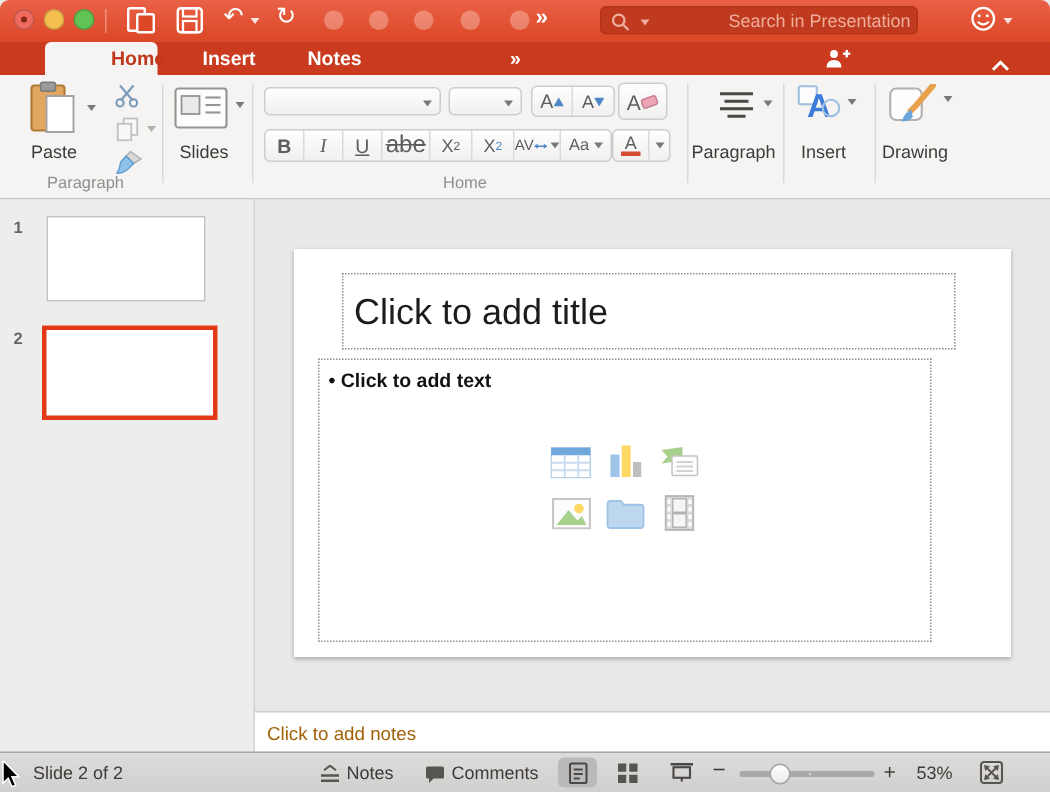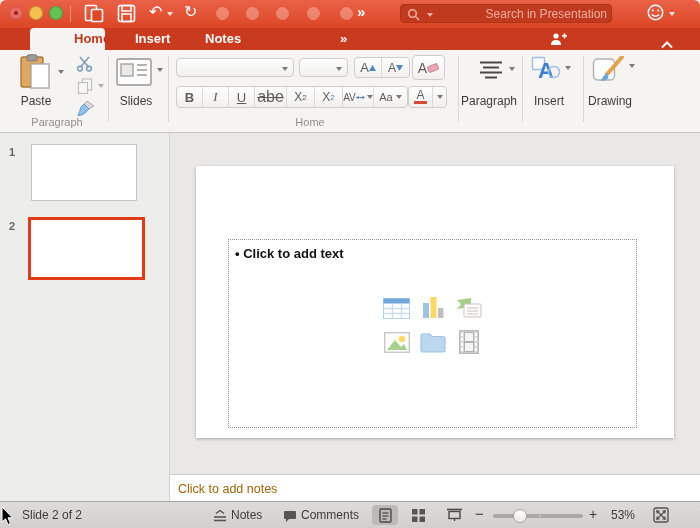--- a/index.html
+++ b/index.html
@@ -52,21 +52,21 @@
   .thumbpanel { position:absolute; left:0; top:133px; width:170px; height:368px; background:#ededec; border-right:1px solid #d4d2d0; }
   .slidenum { position:absolute; font-size:11px; font-weight:bold; color:#696765; }
   .thumb1 { position:absolute; left:31px; top:11px; width:106px; height:57px; background:#fff; border:1px solid #c6c4c2; }
   .thumb2 { position:absolute; left:28px; top:84px; width:117px; height:63px; background:#fff; border:3px solid #e23a17; }
 
   .mainarea { position:absolute; left:170px; top:133px; width:530px; height:341px; background:#e9e8e7; }
   .canvas { position:absolute; left:26px; top:33px; width:478px; height:272px; background:#fff; box-shadow:0 1px 3px rgba(0,0,0,.28); }
   .ph { position:absolute; border:1px dotted #8f8f8f; }
   .ph-title { left:32px; top:16px; width:409px; height:51px; }
   .ph-title span { position:absolute; left:7px; top:12px; font-size:24px; color:#1c1c1c; }
-  .ph-body { left:32px; top:73px; width:409px; height:189px;text-align:center; }
+  .ph-body { left:16px; top:73px; width:409px; height:189px;text-align:center; }
   .ph-body > span { position:absolute; left:6px; top:6px; font-size:13px; font-weight:600; color:#111; }
   .icongrid { position:absolute; left:50%; top:54px; transform:translateX(-50%); display:grid;
     grid-template-columns:repeat(3,28px); grid-auto-rows:28px; gap:6px 8px; }
   .icongrid > div { display:flex; align-items:center; justify-content:center; }
 
   .notespane { position:absolute; left:170px; top:474px; width:530px; height:27px; background:#fff; border-top:1px solid #cfcdcb; }
   .notespane span { position:absolute; left:8px; top:7px; font-size:12.5px; color:#a16207; }
 
   
   .statusbar { position:absolute; left:0; top:501px; width:700px; height:27px;
@@ -314,20 +314,23 @@
 
   <div class="thumbpanel">
     <span class="slidenum" style="left:9px; top:13px;">1</span>
     <div class="thumb1"></div>
     <span class="slidenum" style="left:9px; top:87px;">2</span>
     <div class="thumb2"></div>
   </div>
 
   <div class="mainarea">
     <div class="canvas">
+      <div class="ph ph-title">
+        <span>Click to add title</span>
+      </div>
       <div class="ph ph-body">
         <span>• Click to add text</span>
         <div class="icongrid">
           <div>
             <svg width="27" height="21" viewBox="0 0 27 21">
                 <rect x="0.5" y="0.5" width="26" height="20" fill="#fff" stroke="#b5cfe8"></rect>
                 <rect x="0.5" y="0.5" width="26" height="5" fill="#6fa8dc"></rect>
                 <line x1="9.5" y1="5" x2="9.5" y2="20.5" stroke="#c9dcf0" stroke-width="1.4"></line>
                 <line x1="18.5" y1="5" x2="18.5" y2="20.5" stroke="#c9dcf0" stroke-width="1.4"></line>
                 <line x1="0.5" y1="10.5" x2="26.5" y2="10.5" stroke="#c9dcf0" stroke-width="1.4"></line>

